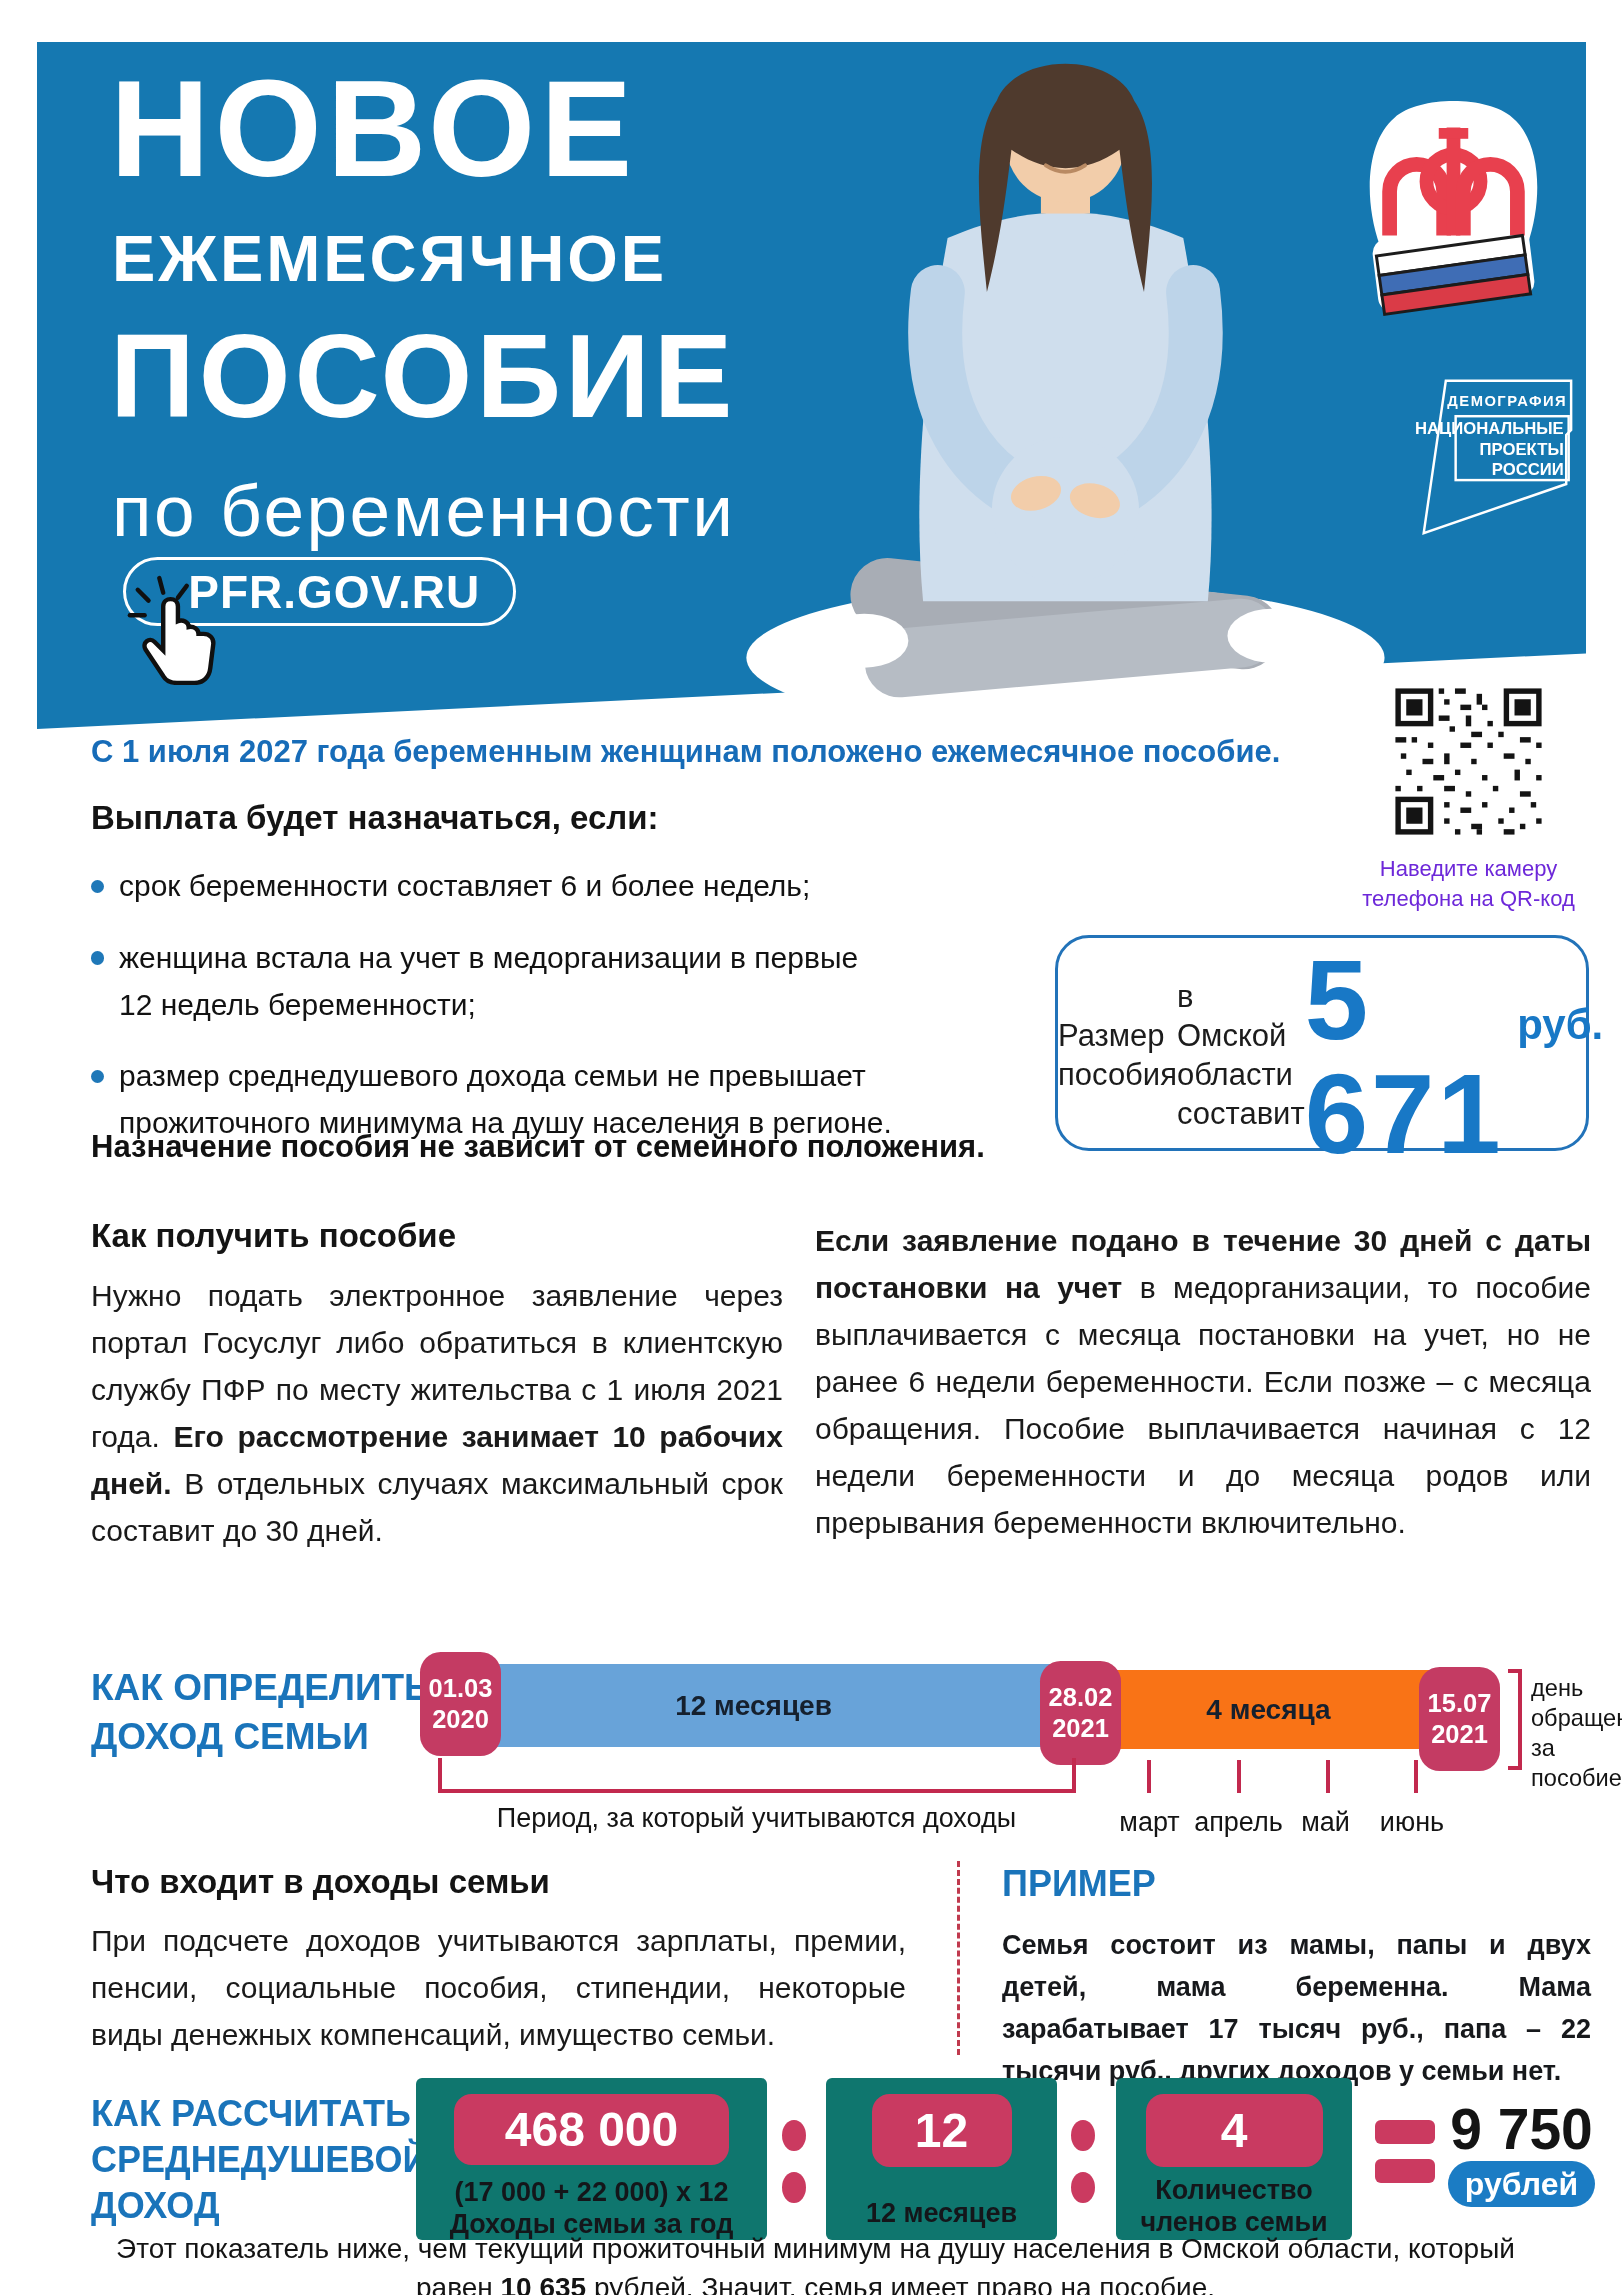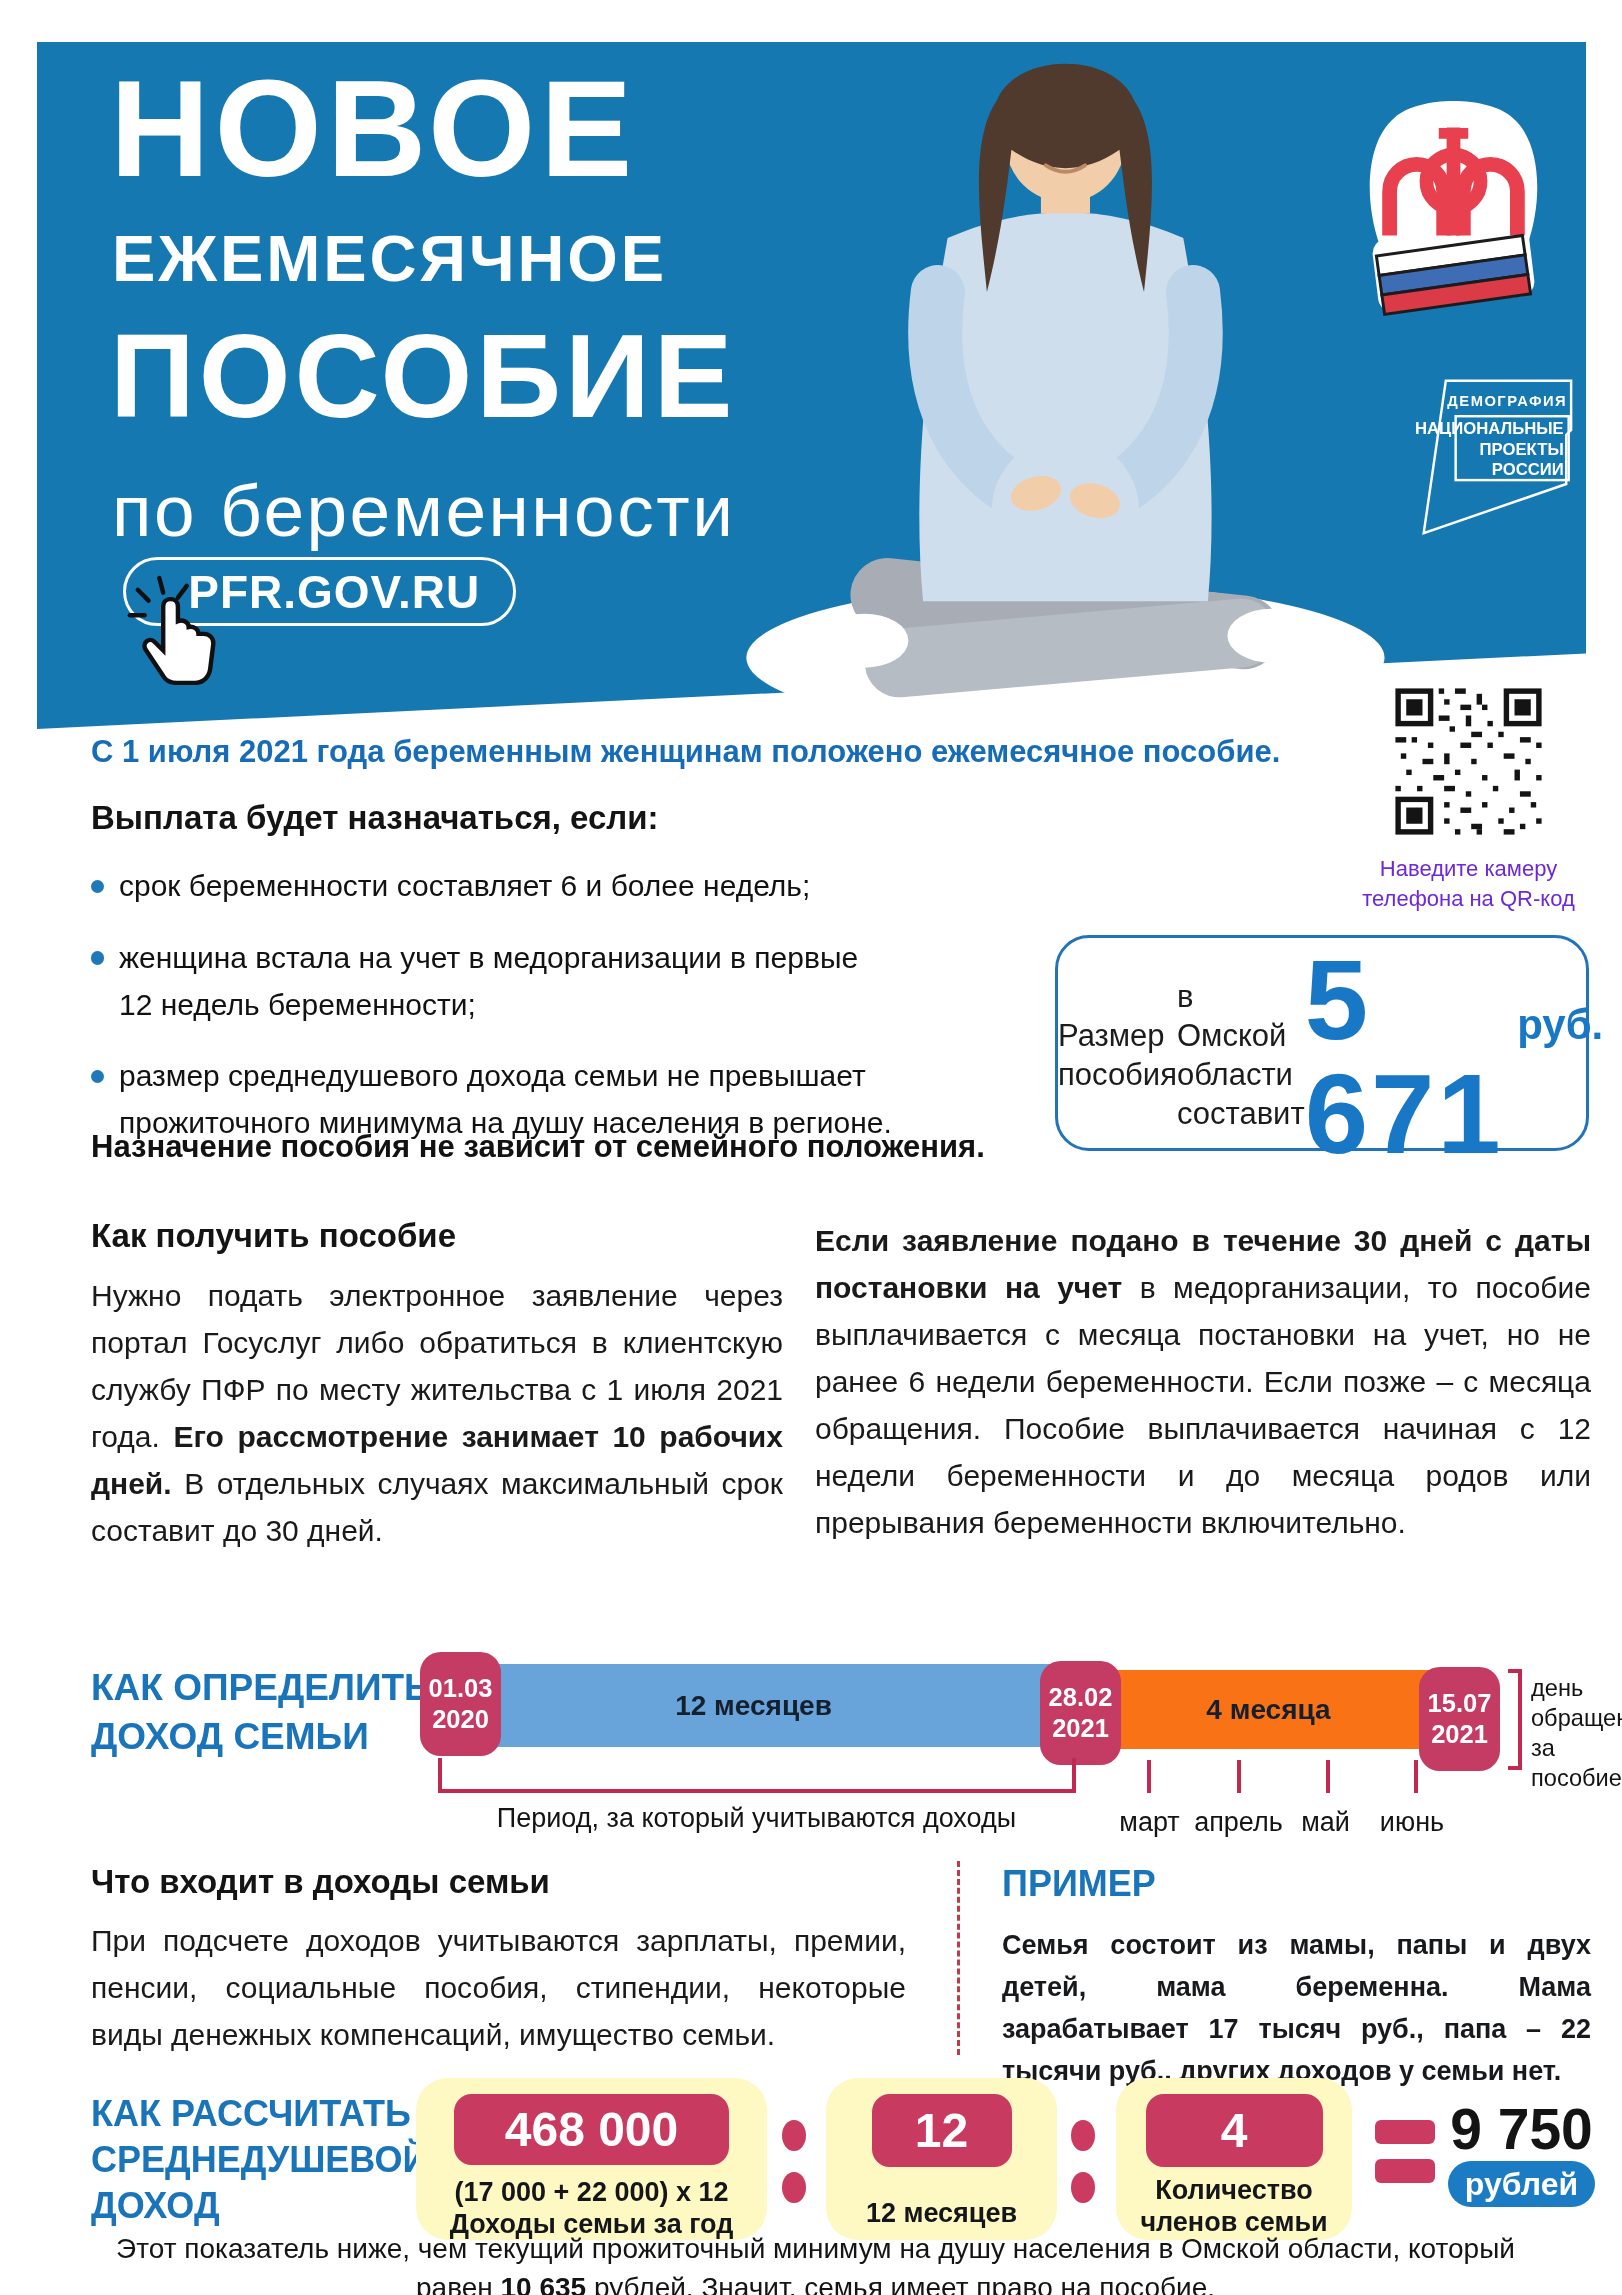--- a/index.html
+++ b/index.html
@@ -45,21 +45,21 @@
             font-size:28px; font-weight:700; color:#15202e; }
   .tl-badge {
     background:#c43b63; border-radius:20.6px; color:#ffffff; font-weight:700;
     font-size:25.5px; line-height:31px; display:flex; flex-direction:column;
     align-items:center; justify-content:center; text-align:center;
   }
   .bracket1 { border-left:4.4px solid #c2294e; border-bottom:4.4px solid #c2294e; border-right:4.4px solid #c2294e; }
   .tick { width:4.4px; background:#c2294e; }
   .month { font-size:27px; color:#141414; }
   .dash-div { border-left:3.9px dashed #c03a4e; }
-  .calc-card { background:#fef9c3; border-radius:32px; display:flex; flex-direction:column; align-items:center; }
+  .calc-card { background:#0f766e; border-radius:6px; display:flex; flex-direction:column; align-items:center; }
   .calc-badge { background:#c93a61; border-radius:17.7px; color:#fff; font-weight:700;
                 display:flex; align-items:center; justify-content:center; margin-top:15.7px; }
   .calc-lbl { font-size:27px; font-weight:700; color:#14161a; text-align:center; line-height:32px; }
   .cdot { width:23.6px; height:31px; border-radius:50%; background:#cb3a60; }
   .ebar { width:60px; height:23.6px; border-radius:5.9px; background:#cb3a60; }
   .rub-badge { background:#1b7cc4; border-radius:23px; color:#fff; font-weight:700; font-size:32px;
                display:flex; align-items:center; justify-content:center; }
   .footer-t { font-size:28px; line-height:39px; font-weight:500; text-align:center; color:#141414; }
   b { font-weight:700; }
 </style>
@@ -196,21 +196,21 @@
     <rect x="30" y="30" width="30" height="30"></rect>
       <rect x="230" y="30" width="30" height="30"></rect>
       <rect x="30" y="230" width="30" height="30"></rect>
   </g>
 </svg>
 <div class="abs" style="left:1321px; top:854px; width:295px; text-align:center; font-size:22px; line-height:29.5px; color:#6d28d9;">
   <div>Наведите камеру</div>
   <div>телефона на QR-код</div>
 </div>
 
-<div class="abs lead" style="left:91px; top:734px;">С 1 июля 2021 года беременным женщинам положено ежемесячное пособие.</div>
+<div class="abs lead" style="left:91px; top:734px;">С 1 июля 2027 года беременным женщинам положено ежемесячное пособие.</div>
 
 <div class="abs h2" style="left:91px; top:799px;">Выплата будет назначаться, если:</div>
 
 <div class="abs" style="left:91px; top:862px; width:835px;">
   <div class="bullet">
     <span class="dot"></span>
     <span class="bt">срок беременности составляет 6 и более недель;</span>
   </div>
   <div class="bullet">
     <span class="dot"></span>

